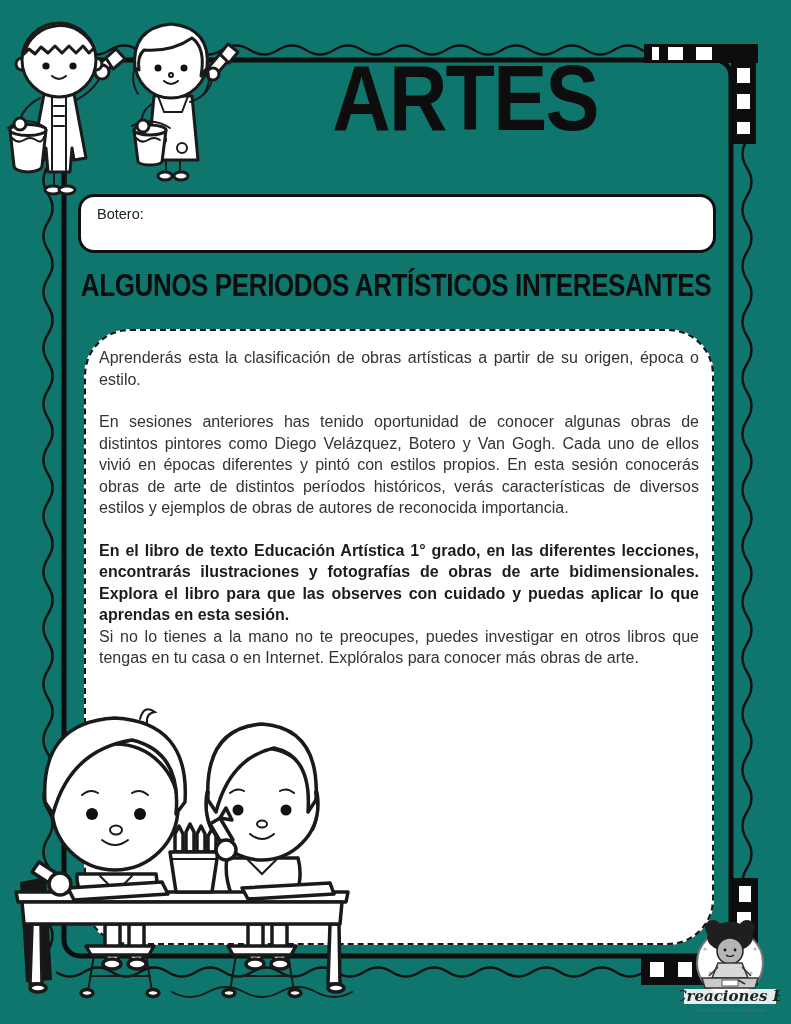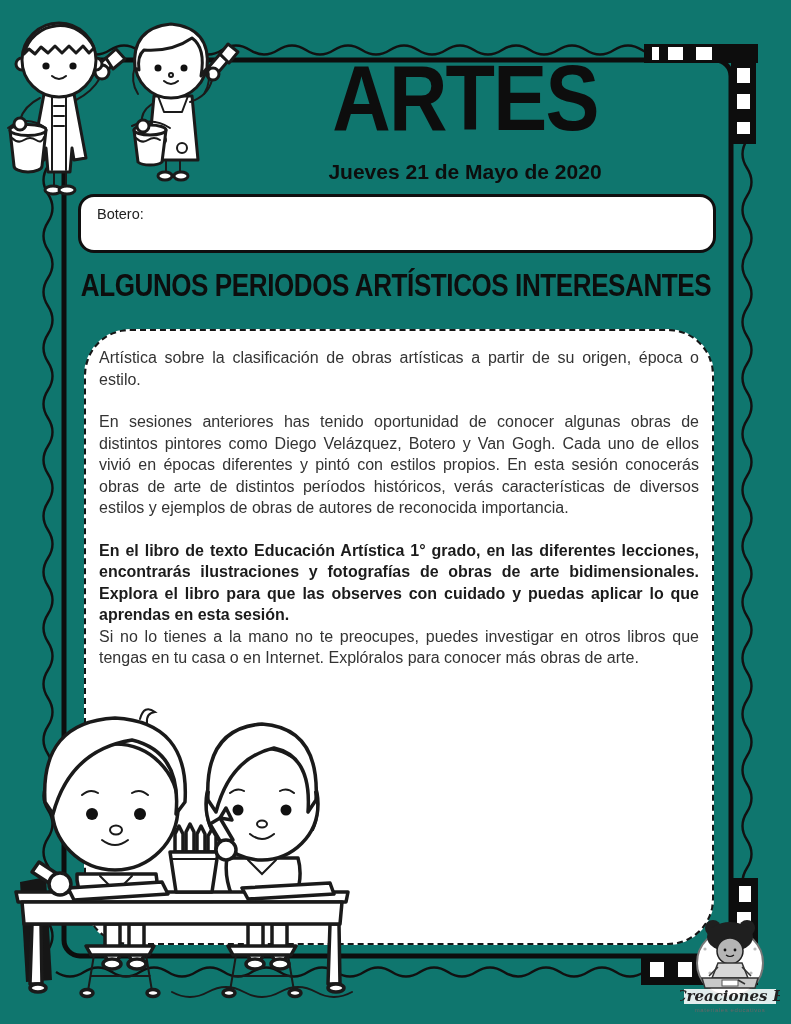--- a/index.html
+++ b/index.html
@@ -67,31 +67,30 @@
       <rect x="641" y="956" width="117" height="29" fill="#0d0d0d"></rect>
       <rect x="733" y="878" width="25" height="100" fill="#0d0d0d"></rect>
       <rect x="650" y="962" width="14" height="15" fill="#fff"></rect>
       <rect x="678" y="962" width="14" height="15" fill="#fff"></rect>
       <rect x="739" y="886" width="12" height="16" fill="#fff"></rect>
       <rect x="737" y="912" width="14" height="13" fill="#fff"></rect>
     </g>
   </svg>
 
   <div class="abs title">ARTES</div>
-  <div class="abs date">Jueves 21 de Mayo de 2020</div>
 
   <div class="abs name-box">
     <span class="name-label">Botero:</span>
   </div>
 
   <div class="abs main-heading">ALGUNOS PERIODOS ARTÍSTICOS INTERESANTES</div>
 
   <div class="abs dashed-box">
     <div class="box-inner">
-      <p>Artística sobre la clasificación de obras artísticas a partir de su origen, época o estilo.</p>
+      <p>Aprenderás esta la clasificación de obras artísticas a partir de su origen, época o estilo.</p>
       <p>En sesiones anteriores has tenido oportunidad de conocer algunas obras de distintos pintores como Diego Velázquez, Botero y Van Gogh. Cada uno de ellos vivió en épocas diferentes y pintó con estilos propios. En esta sesión conocerás obras de arte de distintos períodos históricos, verás características de diversos estilos y ejemplos de obras de autores de reconocida importancia.</p>
       <p class="bold">En el libro de texto Educación Artística 1° grado, en las diferentes lecciones, encontrarás ilustraciones y fotografías de obras de arte bidimensionales. Explora el libro para que las observes con cuidado y puedas aplicar lo que aprendas en esta sesión.</p>
       <p>Si no lo tienes a la mano no te preocupes, puedes investigar en otros libros que tengas en tu casa o en Internet. Explóralos para conocer más obras de arte.</p>
     </div>
   </div>
 
   <svg id="kids-top" class="abs" width="235" height="190" viewBox="0 0 235 190">
     <g>
       <path class="ln" d="M38 86 L26 150 L38 152 L40 140 L42 164 L64 164 L66 140 L68 152 L80 150 L68 86 Z"></path>
       <path class="thin" d="M46 88 L46 162 M60 88 L60 162 M48 98 h10 M48 108 h10 M48 118 h10"></path>

